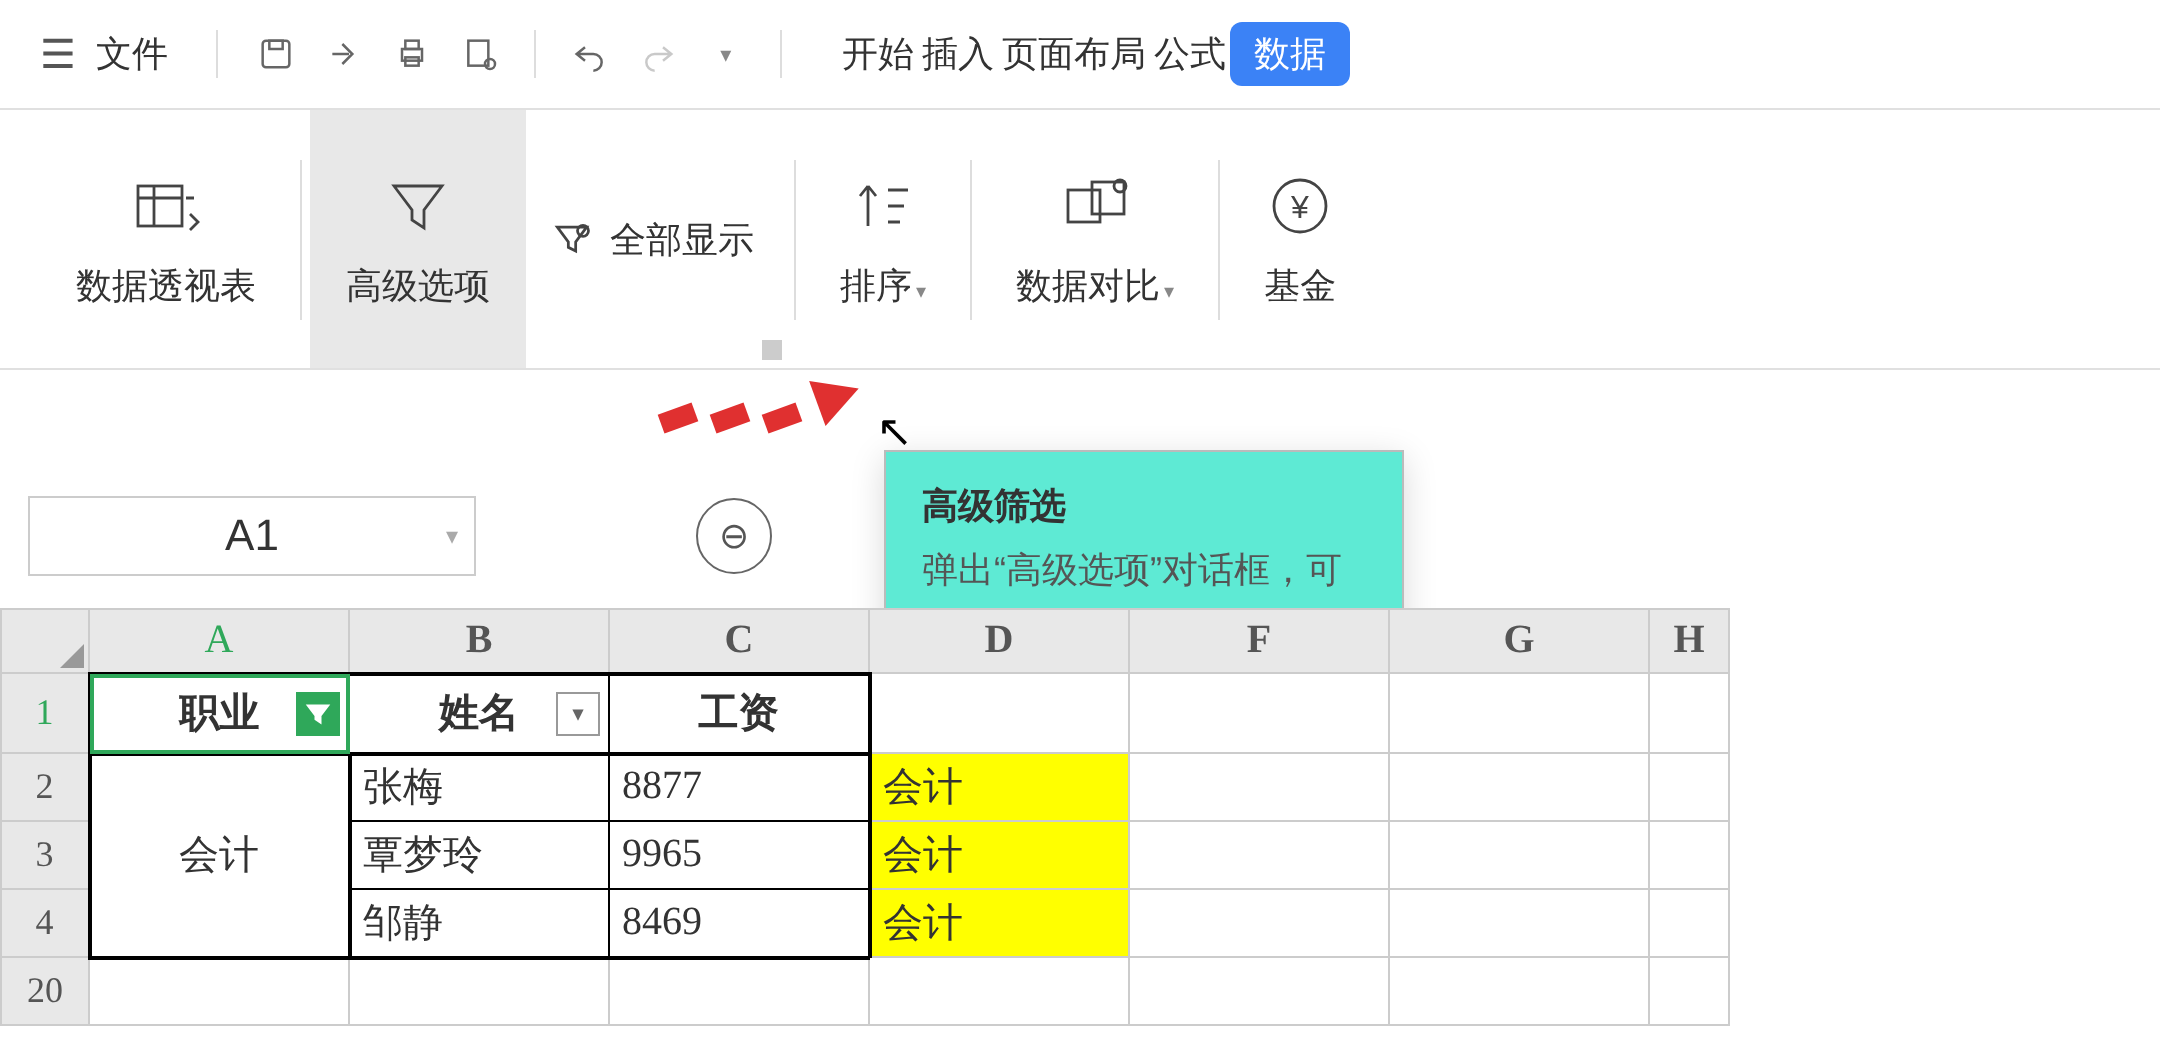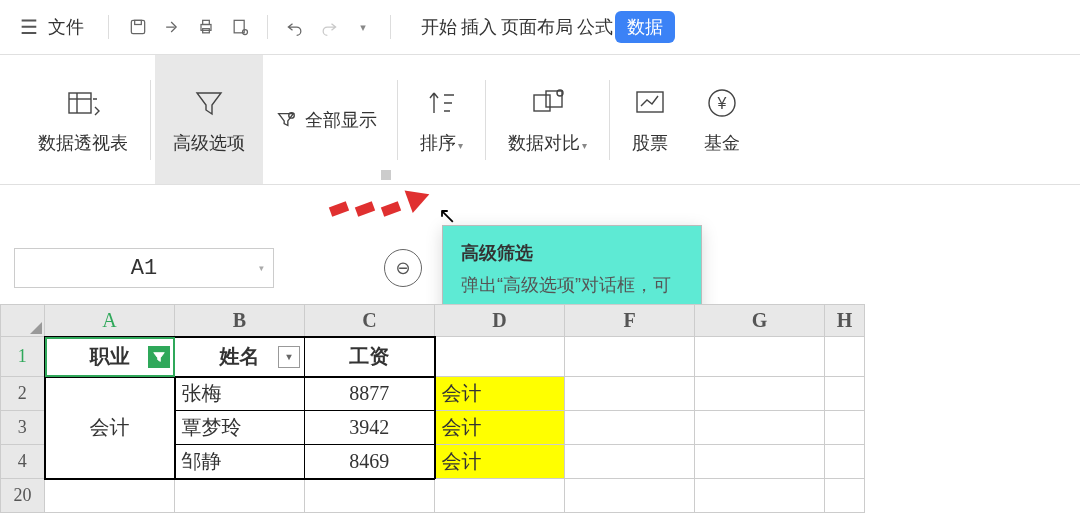--- a/index.html
+++ b/index.html
@@ -31,41 +31,41 @@
 .ribbon { height: 130px; display: flex; align-items: center; padding: 0 20px; gap: 0; border-bottom: 1px solid #e0e0e0; }
 .ribbon-btn { display: flex; flex-direction: column; align-items: center; justify-content: center; height: 100%; padding: 0 18px; cursor: pointer; gap: 10px; font-size: 18px; color: #333; }
 .ribbon-btn svg { width: 36px; height: 36px; stroke: #444; fill: none; stroke-width: 1.4; }
 .ribbon-btn.selected { background: #e8e8e8; }
 .ribbon-sub { display:flex; flex-direction:row; justify-content:center; height:100%; padding:0 12px; gap:16px;}
 .ribbon-sub-row { display:flex; align-items:center; gap:8px; font-size:18px; color:#333; cursor:pointer;}
 .ribbon-sub-row svg { width:22px; height:22px; stroke:#444; fill:none; stroke-width:1.5;}
 .ribbon-sep { width:1px; height:80px; background:#ddd; margin:0 4px;}
 .caret-dn { font-size: 10px; color:#888; margin-left:2px;}
 .dialog-handle { width:10px; height:10px; background:#ccc; align-self:flex-end; margin:4px 2px 4px -8px;}
-.name-box { width: 260px; height: 40px; border:1px solid #ccc; display:flex; align-items:center; justify-content:center; font-size:22px; font-family: Liberation Mono, monospace; position:relative; background:#fff;text-align:right;}
+.name-box { width: 224px; height: 40px; border:1px solid #ccc; display:flex; align-items:center; justify-content:center; font-size:22px; font-family: Liberation Sans, sans-serif; position:relative; background:#fff;text-align:right;}
 .name-box .dd { position:absolute; right:8px; color:#aaa; font-size:12px;}
 .zoom-circle { width:38px; height:38px; border:1.5px solid #666; border-radius:50%; display:flex; align-items:center; justify-content:center; margin-left:110px; color:#555; font-size:18px;}
 .grid { border-collapse: collapse; }
 .grid th, .grid td { border: 1px solid #ccc; }
 .grid .corner { width: 44px; height: 32px; background:#e8e8e8; position:relative;}
 .grid .corner::after { content:""; position:absolute; right:2px; bottom:2px; border-left:12px solid transparent; border-bottom:12px solid #999;}
 .colhdr { background:#e8e8e8; text-align:center; font-size:20px; font-family:"Times New Roman", serif; color:#555; height:32px;}
 .colhdr.cA { width:130px; color:#2fa85a; font-weight:500;}
 .colhdr.cB { width:130px; }
 .colhdr.cC { width:130px; }
 .colhdr.cD { width:130px; }
 .colhdr.cW { width:130px; }
 .rowhdr { background:#e8e8e8; text-align:center; font-size:18px; font-family:"Times New Roman",serif; color:#555; width:44px;}
 .rowhdr.r1 { color:#2fa85a; font-weight:500;}
 .cell { height:34px; font-size:20px; padding:0 6px; position:relative; background:#fff;}
 .thead-cell { font-weight:700; text-align:center; height:40px;}
 .thead-cell .filter-chip { position:absolute; right:4px; top:50%; transform:translateY(-50%); width:22px; height:22px; background:#2fa85a; display:flex; align-items:center; justify-content:center;}
 .thead-cell .filter-chip svg { width:14px; height:14px; stroke:#fff; fill:#fff;}
 .thead-cell .dd-chip { position:absolute; right:4px; top:50%; transform:translateY(-50%); width:22px; height:22px; border:1px solid #999; background:#fff; display:flex; align-items:center; justify-content:center; color:#666; font-size:10px;}
-.num { text-align:center; font-family:"Times New Roman",serif;}
+.num { text-align:left; font-family:"Times New Roman",serif;}
 .yellow { background:#ffff00; }
 .merged { text-align:center; vertical-align:middle;}
 .active-cell { outline:2px solid #2fa85a; outline-offset:-2px;}
 .tooltip-box { position:absolute; left:442px; top:225px; width:260px; background:#5eead4; border:1px solid #bbb; box-shadow:0 4px 16px rgba(0,0,0,.15); padding:14px 18px; font-size:18px; line-height:1.55;}
 .tooltip-box .tt-title { font-weight:700; margin-bottom:4px;}
 .tooltip-box .tt-body { color:#555;}
 .cursor-ptr { position:absolute; left:438px; top:203px; font-size:22px; color:#000; }
 .arrow { position:absolute; left:330px; top:186px; }
 .arrow .dash { width:18px; height:10px; background:#e03030; display:inline-block; margin-right:8px; transform:rotate(-20deg);}
 .arrow .head { display:inline-block; width:0; height:0; border-left:22px solid #e03030; border-top:12px solid transparent; border-bottom:12px solid transparent; transform:rotate(-20deg); vertical-align:4px;}
@@ -165,27 +165,20 @@
     <svg viewBox="0 0 36 36">
         <rect x="4" y="10" width="16" height="16"></rect>
         <rect x="16" y="6" width="16" height="16"></rect>
         <circle cx="30" cy="8" r="3"></circle>
       </svg>
     <span><span>数据对比</span><span class="caret-dn">▾</span></span>
   </div>
   <div class="ribbon-sep"></div>
   <div class="ribbon-btn">
     <svg viewBox="0 0 36 36">
-        <rect x="5" y="7" width="26" height="20"></rect>
-        <path d="M9 21l6-6 5 4 6-8"></path>
-      </svg>
-    <span>股票</span>
-  </div>
-  <div class="ribbon-btn">
-    <svg viewBox="0 0 36 36">
         <circle cx="18" cy="18" r="13"></circle>
         <text x="18" y="24" text-anchor="middle" font-size="16" fill="#444" stroke="none">¥</text>
       </svg>
     <span>基金</span>
   </div>
 </div>
 
 <div style="position:absolute; top:248px; left:14px; display:flex; align-items:center;">
   <div class="name-box">
     <span>A1</span>
@@ -246,21 +239,21 @@
     <td class="cell" style="border:1px solid #000;border-top:1px solid #000;">张梅</td>
     <td class="cell num" style="border:1px solid #000;border-right:2px solid #000;">8877</td>
     <td class="cell yellow">会计</td>
     <td class="cell"></td>
     <td class="cell"></td>
     <td class="cell"></td>
   </tr>
   <tr>
     <td class="rowhdr">3</td>
     <td class="cell" style="border:1px solid #000;">覃梦玲</td>
-    <td class="cell num" style="border:1px solid #000;border-right:2px solid #000;">3942</td>
+    <td class="cell num" style="border:1px solid #000;border-right:2px solid #000;">9965</td>
     <td class="cell yellow">会计</td>
     <td class="cell"></td>
     <td class="cell"></td>
     <td class="cell"></td>
   </tr>
   <tr>
     <td class="rowhdr">4</td>
     <td class="cell" style="border:1px solid #000;border-bottom:2px solid #000;">邹静</td>
     <td class="cell num" style="border:1px solid #000;border-right:2px solid #000;border-bottom:2px solid #000;">8469</td>
     <td class="cell yellow">会计</td>

